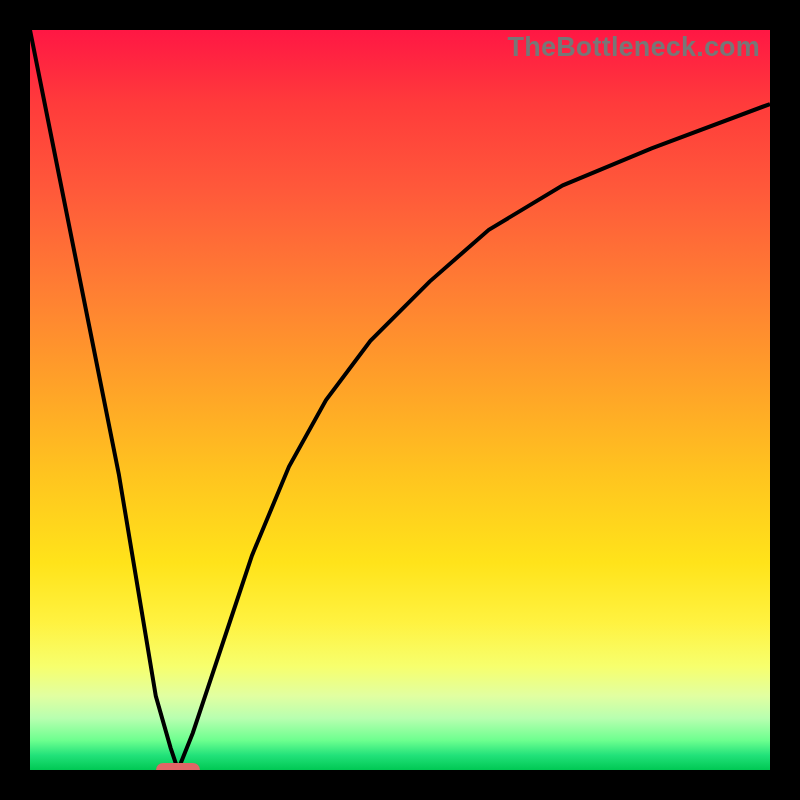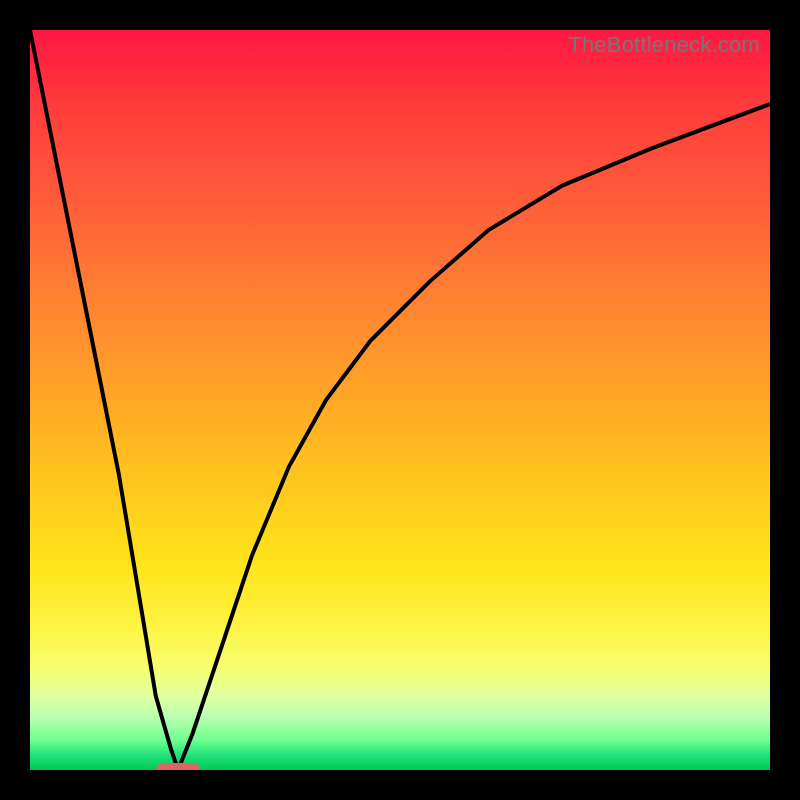--- a/index.html
+++ b/index.html
@@ -40,22 +40,22 @@
       #22e27a 98%,
       #00C853 100%
     );
     overflow: hidden;
   }
   .attribution {
     position: absolute;
     top: 2px;
     right: 10px;
     color: #777;
-    font-size: 22px;
-    font-weight: 400;
+    font-size: 27px;
+    font-weight: 700;
     letter-spacing: 0.2px;
     z-index: 5;
   }
   svg.curve-layer {
     position: absolute;
     left: 0;
     top: 0;
     width: 740px;
     height: 740px;
     z-index: 3;

